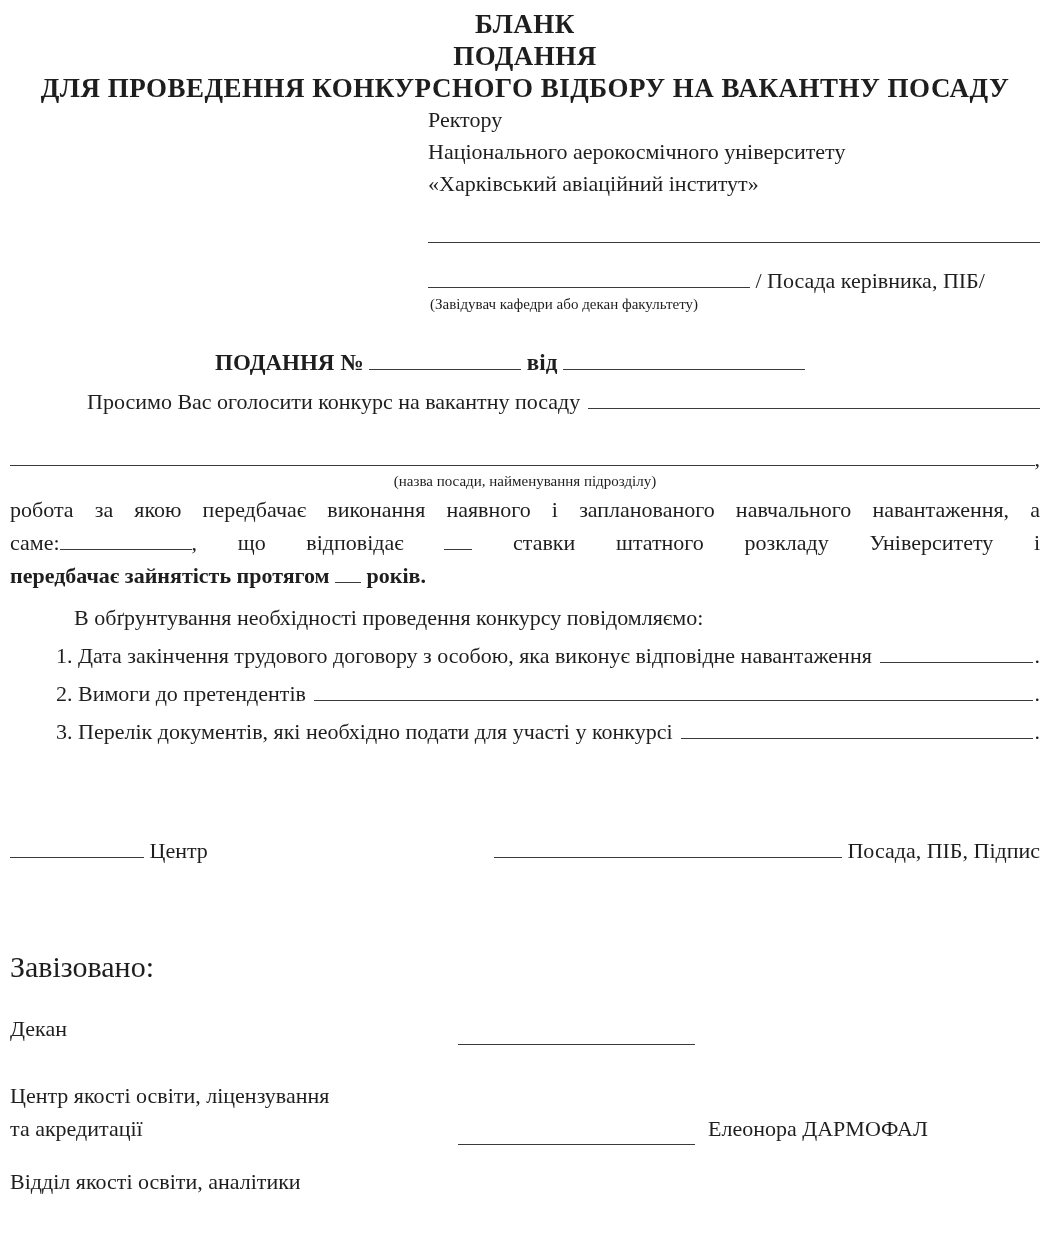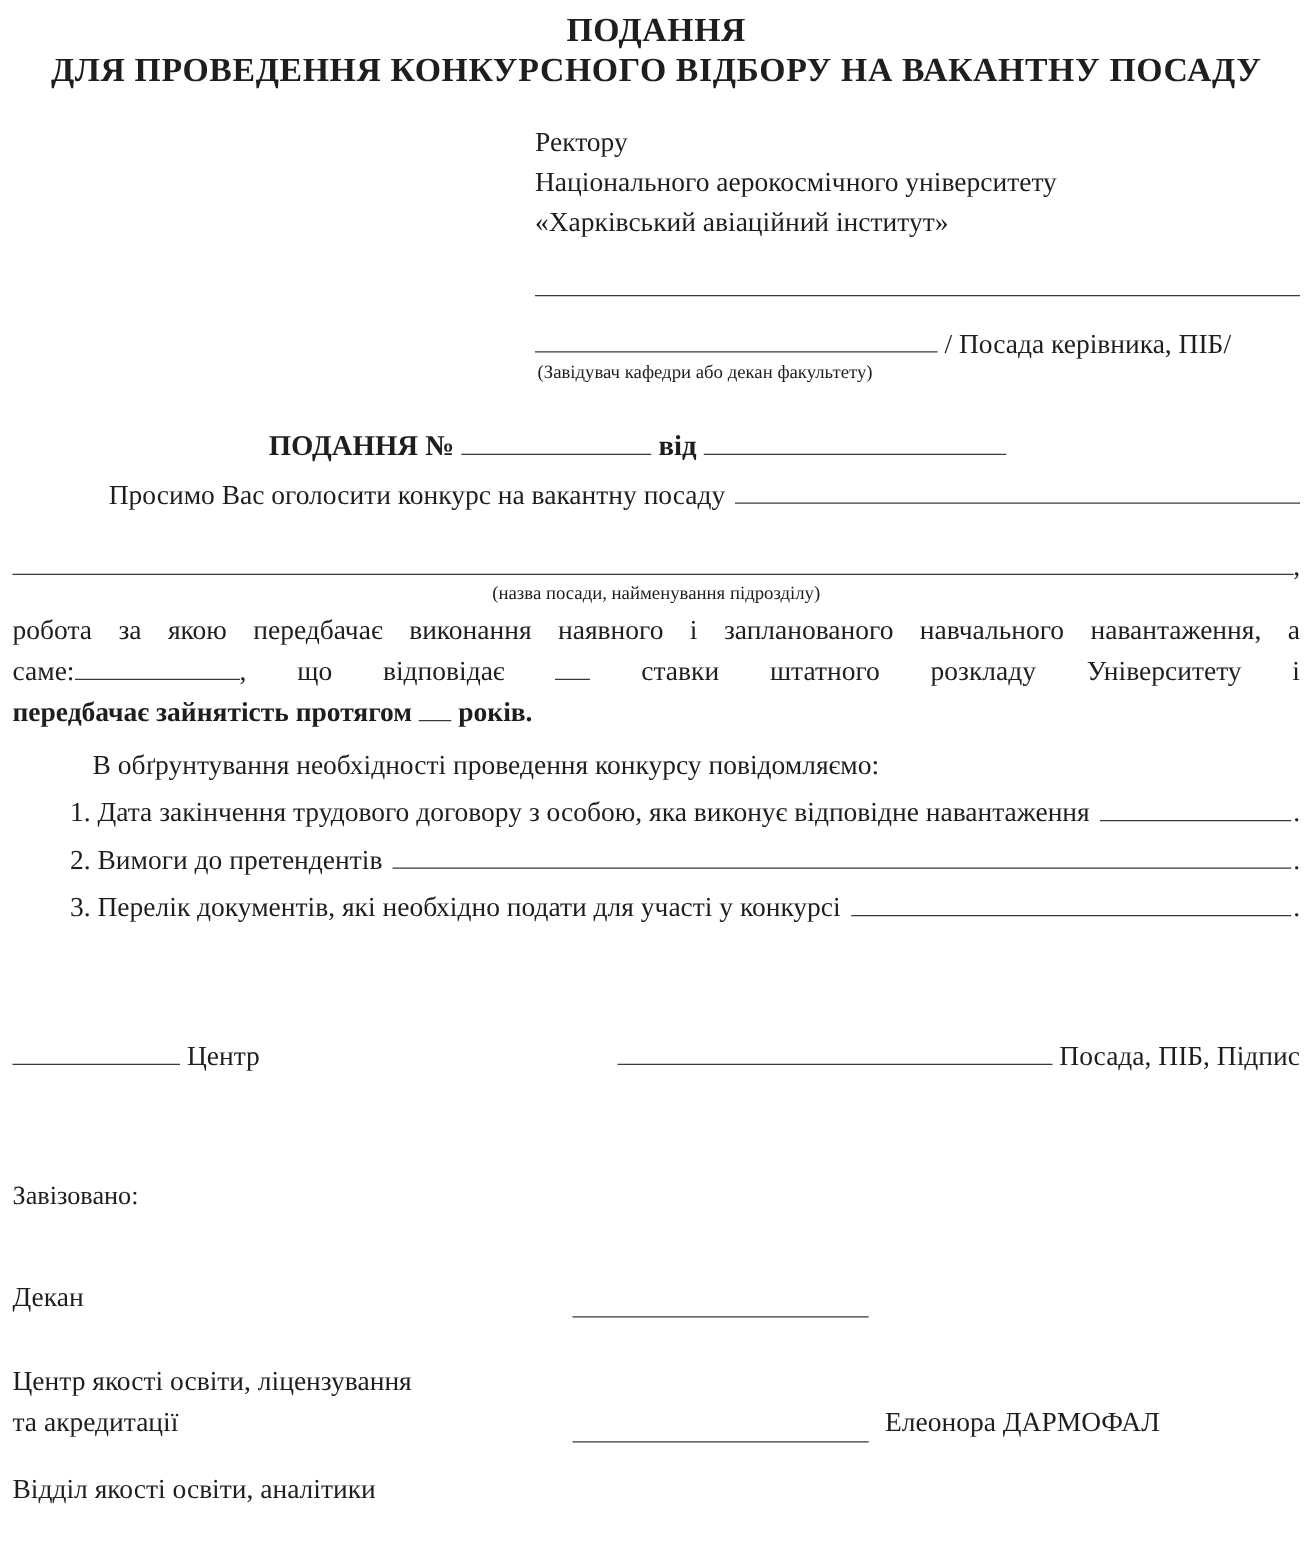--- a/index.html
+++ b/index.html
@@ -24,21 +24,20 @@
   .title-block { text-align: center; margin-top: 2px; }
   .title-line {
     font-weight: bold;
     font-size: 27px;
     line-height: 32px;
     letter-spacing: 0.5px;
   }
   
   .addressee {
     margin-left: 418px;
-    margin-top: 26px;
     font-size: 22px;
     line-height: 32px;
   }
   .addressee-underline {
     border-bottom: 1.5px solid #3a3a3a;
     height: 42px;
     margin-left: 418px;
     margin-right: 0px;
   }
   
@@ -120,21 +119,21 @@
     margin-top: 92px;
     font-size: 22px;
     display: flex;
     align-items: baseline;
     justify-content: space-between;
   }
   .sig-left, .sig-right { white-space: nowrap; }
   
   .visa-heading {
     margin-top: 86px;
-    font-size: 21px;
+    font-size: 30px;
   }
   .visa-row {
     display: flex;
     align-items: flex-end;
     font-size: 22px;
     line-height: 33px;
   }
   .visa-role { width: 448px; }
   .visa-blank {
     width: 237px;
@@ -150,20 +149,21 @@
   .w325 { width: 322px; }
   .w135 { width: 134px; }
   .w350 { width: 348px; }
 </style>
 </head>
 <body>
 
 <div class="page">
 
   <div class="title-block">
+    <div class="title-line">БЛАНК</div>
     <div class="title-line">ПОДАННЯ</div>
     <div class="title-line">ДЛЯ ПРОВЕДЕННЯ КОНКУРСНОГО ВІДБОРУ НА ВАКАНТНУ ПОСАДУ</div>
   </div>
 
   <div class="addressee">
     <div>Ректору</div>
     <div>Національного аерокосмічного університету</div>
     <div>«Харківський авіаційний інститут»</div>
   </div>
   <div class="addressee-underline"></div>
@@ -229,21 +229,21 @@
       <span>Центр</span>
     </span>
     <span class="sig-right">
       <span class="blank w350"></span>
       <span>Посада, ПІБ, Підпис</span>
     </span>
   </div>
 
   <div class="visa-heading">Завізовано:</div>
 
-  <div class="visa-row" style="margin-top: 52px;">
+  <div class="visa-row" style="margin-top: 28px;">
     <div class="visa-role">
       <div>Декан</div>
     </div>
     <div class="visa-blank"></div>
     <div class="visa-name"></div>
   </div>
 
   <div class="visa-row" style="margin-top: 34px;">
     <div class="visa-role">
       <div>Центр якості освіти, ліцензування</div>

